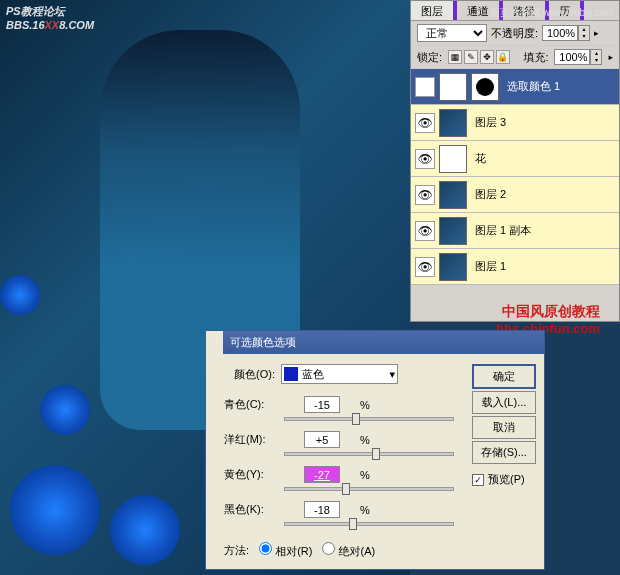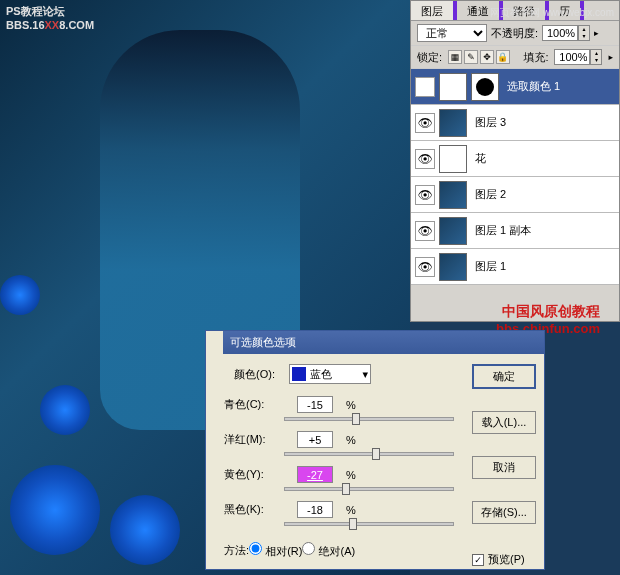--- a/index.html
+++ b/index.html
@@ -1,65 +1,65 @@
 <!DOCTYPE html>
 <html><head>
 <meta charset="utf-8">
 <style>
 * { box-sizing: border-box; margin: 0; padding: 0; font-family: "SimSun", sans-serif; font-size: 11px; }
 body { width: 620px; height: 575px; background: #1a3a5a; position: relative; overflow: hidden; }
-.canvas { position: absolute; left: 0; top: 0; width: 410px; height: 575px; background: linear-gradient(135deg, #0a2840 0%, #1a5278 40%, #0d3050 100%); }
+.canvas { position: absolute; left: 0; top: 0; width: 410px; height: 575px; background: linear-gradient(135deg, #0a2840 0%, #1a5278 40%, #0d3050 100%); font-style: italic; }
 .watermark-tl { position: absolute; left: 6px; top: 4px; color: #e0e0e0; font-size: 14px; font-weight: bold; line-height: 1.3; }
 .watermark-tl .red { color: #d04040; }
 .flowers { position: absolute; left: 0; bottom: 0; width: 210px; height: 320px; }
 .flower { position: absolute; border-radius: 50%; background: radial-gradient(circle, #2080ff 0%, #1050c0 50%, #003080 100%); }
 .figure { position: absolute; left: 100px; top: 30px; width: 200px; height: 400px; background: linear-gradient(180deg, #0a1a30 0%, #1a5278 30%, #2070a0 60%); border-radius: 80px 80px 40px 40px; opacity: 0.9; }
 .layers-panel { position: absolute; right: 0; top: 0; width: 210px; height: 322px; background: #d6d3ce; border: 1px solid #888; }
 .tabs { display: flex; background: #d6d3ce; border-bottom: 1px solid #999; height: 20px; }
 .tab { padding: 3px 10px; border-right: 4px solid #6d28d9; cursor: pointer; }
 .tab.active { background: #e8e6e0; }
 .panel-row { display: flex; align-items: center; padding: 3px 6px; gap: 4px; border-bottom: 1px solid #ccc; }
 .select { background: #fff; border: 1px solid #888; padding: 1px 4px; height: 18px; }
 .spinner { display: flex; align-items: center; }
 .spinner input { width: 36px; height: 16px; text-align: right; border: 1px solid #888; padding: 0 2px; }
 .arrows { width: 12px; height: 16px; background: #e0ddd6; border: 1px solid #888; display: flex; flex-direction: column; }
 .arrows div { flex: 1; text-align: center; font-size: 6px; line-height: 7px; }
 .lock-row { display: flex; align-items: center; padding: 3px 6px; gap: 6px; border-bottom: 1px solid #ccc; }
 .lock-icons { display: flex; gap: 2px; }
 .lock-icons span { width: 14px; height: 14px; border: 1px solid #999; background: #f0ede6; text-align: center; font-size: 9px; line-height: 12px; }
-.layer-list { background: #ffffff; }
+.layer-list { background: #fef9c3; }
 .layer-row { display: flex; align-items: center; height: 36px; border-bottom: 1px solid #bbb; padding: 2px 4px; gap: 4px; }
 .layer-row.selected { background: #3a5a9a; color: #fff; }
 .eye { width: 20px; height: 20px; border: 1px solid #999; background: #fff; text-align: center; line-height: 18px; font-size: 12px; }
 .thumb { width: 28px; height: 28px; border: 1px solid #666; background: linear-gradient(135deg, #1a4060, #2a6090); }
 .thumb.mask { background: #fff; position: relative; }
 .thumb.mask::after { content: ""; position: absolute; inset: 4px; background: #000; border-radius: 50%; }
 .thumb.adj { background: #fff; display: flex; align-items: center; justify-content: center; }
 .thumb.flower-t { background: #fff; }
 .layer-name { flex: 1; padding-left: 4px; }
 .watermark-tr { position: absolute; right: 6px; top: 6px; color: #ddd; font-size: 10px; }
 .watermark-mr { position: absolute; right: 20px; top: 303px; text-align: right; }
 .watermark-mr .l1 { color: #d02020; font-size: 14px; font-weight: bold; }
 .watermark-mr .l2 { color: #c01010; font-size: 13px; font-weight: bold; }
 .dialog { position: absolute; left: 205px; top: 330px; width: 340px; height: 240px; background: #ece9d8; border: 1px solid #3a5a9a; }
 .dialog-title { background: linear-gradient(#4a6aaa, #3a5a9a); color: #fff; padding: 4px 7px; font-weight: normal; margin-left: 17px; }
 .dialog-body { display: flex; padding: 10px 8px 8px 8px; gap: 8px; }
 .dialog-left { flex: 1; }
 .dropdown-row { display: flex; align-items: center; gap: 6px; margin-bottom: 12px; padding-left: 20px; }
-.color-select { display: flex; align-items: center; background: #fff; border: 1px solid #888; padding: 1px 2px; width: 82px; height: 20px; margin-left: 8px; }
+.color-select { display: flex; align-items: center; background: #fff; border: 1px solid #888; padding: 1px 2px; width: 117px; height: 20px; }
 .color-swatch { width: 14px; height: 14px; background: #1020c0; margin-right: 4px; }
-.slider-row { display: flex; align-items: center; gap: 13px; margin-bottom: 4px; padding-left: 10px; }
+.slider-row { display: flex; align-items: center; gap: 20px; margin-bottom: 4px; padding-left: 10px; }
 .slider-label { width: 60px; text-align: left; }
 .slider-val { width: 36px; height: 17px; border: 1px solid #888; text-align: center; padding: 0 2px; background: #fff; }
 .slider-val.focus { background: #d946ef; color: #fff; text-decoration: underline; }
 .pct { width: 12px; }
 .slider-track { height: 4px; background: #ccc; border: 1px solid #999; margin: 0 10px 10px 70px; width: 170px; position: relative; }
 .slider-thumb { position: absolute; top: -5px; width: 8px; height: 12px; background: #e8e6e0; border: 1px solid #666; }
-.method-row { padding: 6px 0 0 10px; display: flex; align-items: center; }
-.dialog-right { width: 68px; display: flex; flex-direction: column; gap: 22px; }
+.method-row { padding: 6px 0 0 10px; display: flex; align-items: center; gap: 10px; }
+.dialog-right { width: 68px; display: flex; flex-direction: column; gap: 2px; }
 .btn { background: #ece9d8; border: 1px solid #888; padding: 3px 4px; text-align: center; cursor: pointer; }
 .btn.primary { border: 2px solid #3a5a9a; }
 .checkbox-row { display: flex; align-items: center; gap: 4px; margin-top: 6px; }
 .checkbox { width: 12px; height: 12px; border: 1px solid #666; background: #fff; text-align: center; font-size: 9px; line-height: 10px; }
 </style>
 </head>
 <body>
 
 <div class="canvas">
   <div class="figure"></div>

